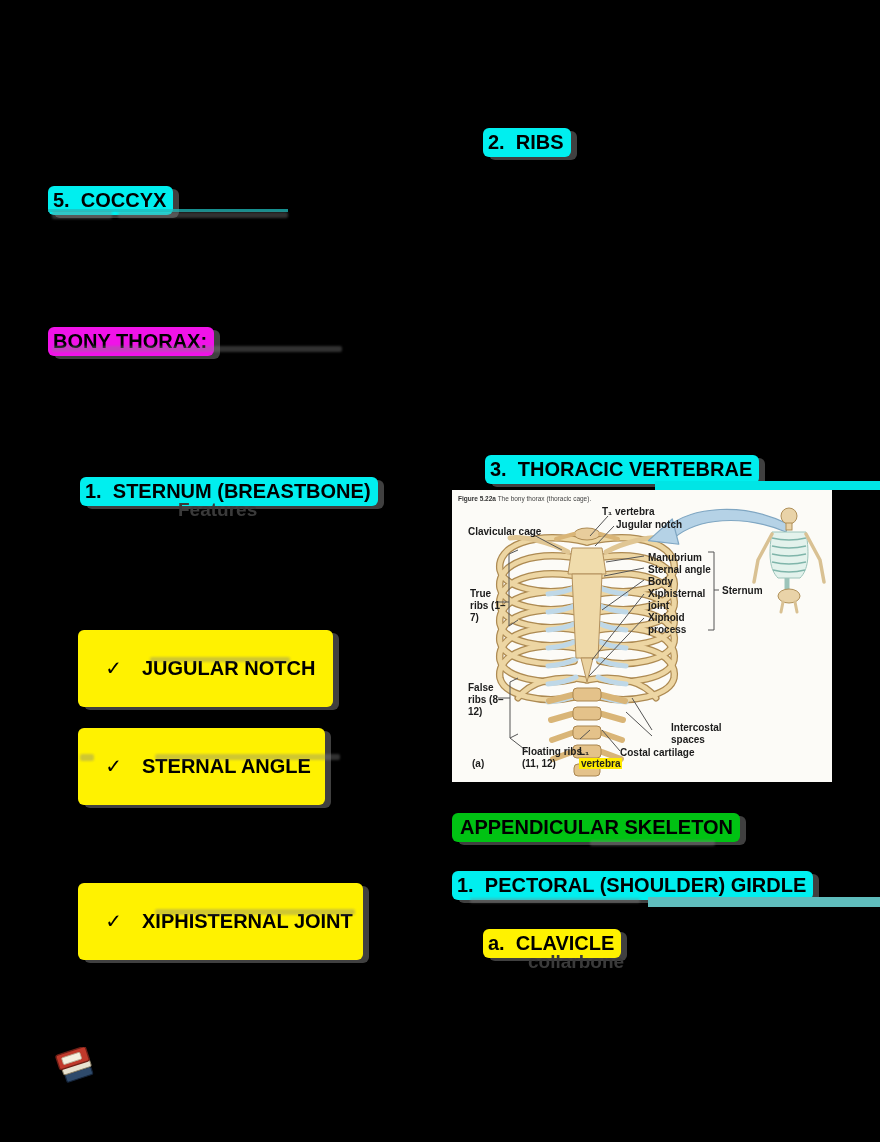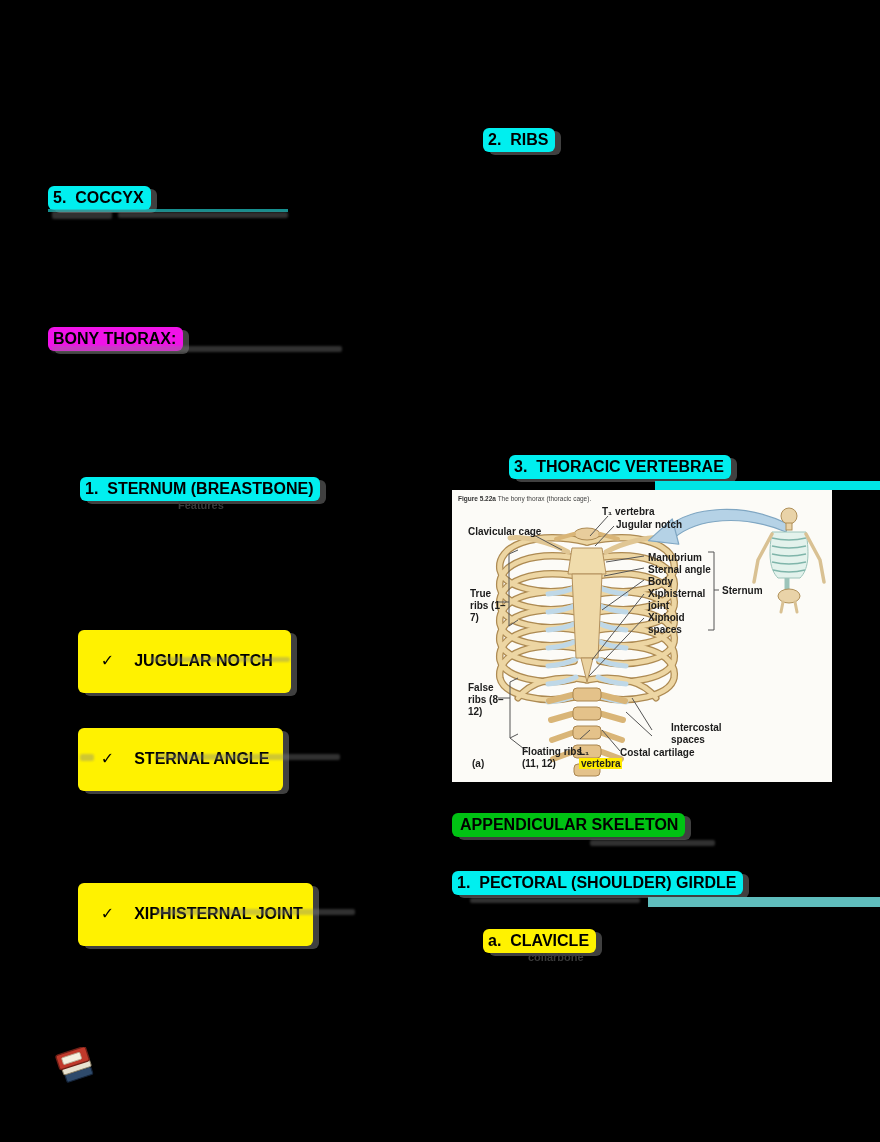--- a/index.html
+++ b/index.html
@@ -1,28 +1,28 @@
 <!DOCTYPE html>
 <html><head>
 <meta charset="utf-8">
 <style>
   html,body{margin:0;padding:0;background:#000;}
   #page{position:relative;width:880px;height:1142px;background:#000;overflow:hidden;
         font-family:"Liberation Sans","DejaVu Sans",sans-serif;}
-  .hl{position:absolute;display:inline-block;white-space:pre;font-weight:bold;font-size:16px;
+  .hl{position:absolute;display:inline-block;white-space:pre;font-weight:bold;font-size:20px;
       color:#000;padding:2px 7px 3px 5px;line-height:1.2;
       box-shadow:6px 3px 0 rgba(128,128,128,0.5);border-radius:6px;}
   .hl.cyan{background:#00EFEF;}
   .hl.yellow{background:#FFF200;}
   .hl.magenta{background:#F013E8;margin-top:8px;}
   .hl.green{background:#00C213;}
   .check-item .lbl{margin-left:20px;}
   .strip{position:absolute;height:9px;}
   .smudge{position:absolute;background:rgba(128,128,128,0.38);filter:blur(1px);border-radius:2px;}
-  .faint{position:absolute;color:#3a3a3a;font-weight:bold;font-size:11px;white-space:pre;}
+  .faint{position:absolute;color:#3a3a3a;font-weight:bold;font-size:19px;white-space:pre;}
   .tealline{position:absolute;height:3px;background:rgba(30,190,190,0.75);}
   
   #figure{position:absolute;left:452px;top:490px;width:380px;height:292px;background:#FCFBF7;}
   #figure svg{position:absolute;left:0;top:0;}
   .fl{position:absolute;font-weight:bold;font-size:10px;line-height:1.18;color:#1c1c1c;
       font-family:"Liberation Sans","DejaVu Sans",sans-serif;}
   .fcap{position:absolute;left:6px;top:5px;font-size:6.5px;color:#444;}
   .fcap b{color:#333;}
   .ylw-inline{background:#FFEB00;padding:0 2px;}
 </style>
@@ -34,21 +34,21 @@
   <div class="hl cyan" style="left:483px;top:128px;">2.  RIBS</div>
 
   <div class="hl cyan" style="left:48px;top:186px;">5.  COCCYX</div>
   <div class="tealline" style="left:48px;top:209px;width:240px;"></div>
   <div class="smudge" style="left:52px;top:211px;width:60px;height:8px;"></div>
   <div class="smudge" style="left:118px;top:212px;width:170px;height:6px;"></div>
 
   <div class="hl magenta" style="left:48px;top:319px;">BONY THORAX:</div>
   <div class="smudge" style="left:52px;top:346px;width:290px;height:6px;"></div>
 
-  <div class="hl cyan" style="left:509px;top:455px;">3.  THORACIC VERTEBRAE</div>
+  <div class="hl cyan" style="left:485px;top:455px;">3.  THORACIC VERTEBRAE</div>
   <div class="strip" style="left:655px;top:481px;width:225px;background:#00E5E5;"></div>
 
   <div class="hl cyan" style="left:80px;top:477px;">1.  STERNUM (BREASTBONE)</div>
   <div class="faint" style="left:178px;top:499px;">Features</div>
 
   <div class="hl yellow check-item" style="left:78px;top:630px;padding-right:18px;">
     <span>✓</span><span class="lbl">JUGULAR NOTCH</span>
   </div>
   <div class="smudge" style="left:150px;top:657px;width:140px;height:5px;"></div>
 
@@ -170,21 +170,21 @@
 
     <div class="fcap"><b>Figure 5.22a</b><span> The bony thorax (thoracic cage).</span></div>
 
     <div class="fl" style="left:150px;top:16px;">T₁ vertebra</div>
     <div class="fl" style="left:164px;top:29px;">Jugular notch</div>
     <div class="fl" style="left:16px;top:36px;">Clavicular cage</div>
     <div class="fl" style="left:196px;top:62px;">Manubrium</div>
     <div class="fl" style="left:196px;top:74px;">Sternal angle</div>
     <div class="fl" style="left:196px;top:86px;">Body</div>
     <div class="fl" style="left:196px;top:98px;width:56px;">Xiphisternal joint</div>
-    <div class="fl" style="left:196px;top:122px;width:50px;">Xiphoid spaces</div>
+    <div class="fl" style="left:196px;top:122px;width:50px;">Xiphoid process</div>
     <div class="fl" style="left:270px;top:95px;">Sternum</div>
     <div class="fl" style="left:18px;top:98px;width:38px;">True ribs (1–7)</div>
     <div class="fl" style="left:16px;top:192px;width:42px;">False ribs (8–12)</div>
     <div class="fl" style="left:70px;top:256px;width:78px;">Floating ribs (11, 12)</div>
     <div class="fl" style="left:108px;top:256px;margin-left:19px;">
       <span>L₁</span><br>
       <span class="ylw-inline">vertebra</span>
     </div>
     <div class="fl" style="left:198px;top:232px;width:62px;padding-left:21px;">Intercostal spaces</div>
     <div class="fl" style="left:168px;top:257px;">Costal cartilage</div>

